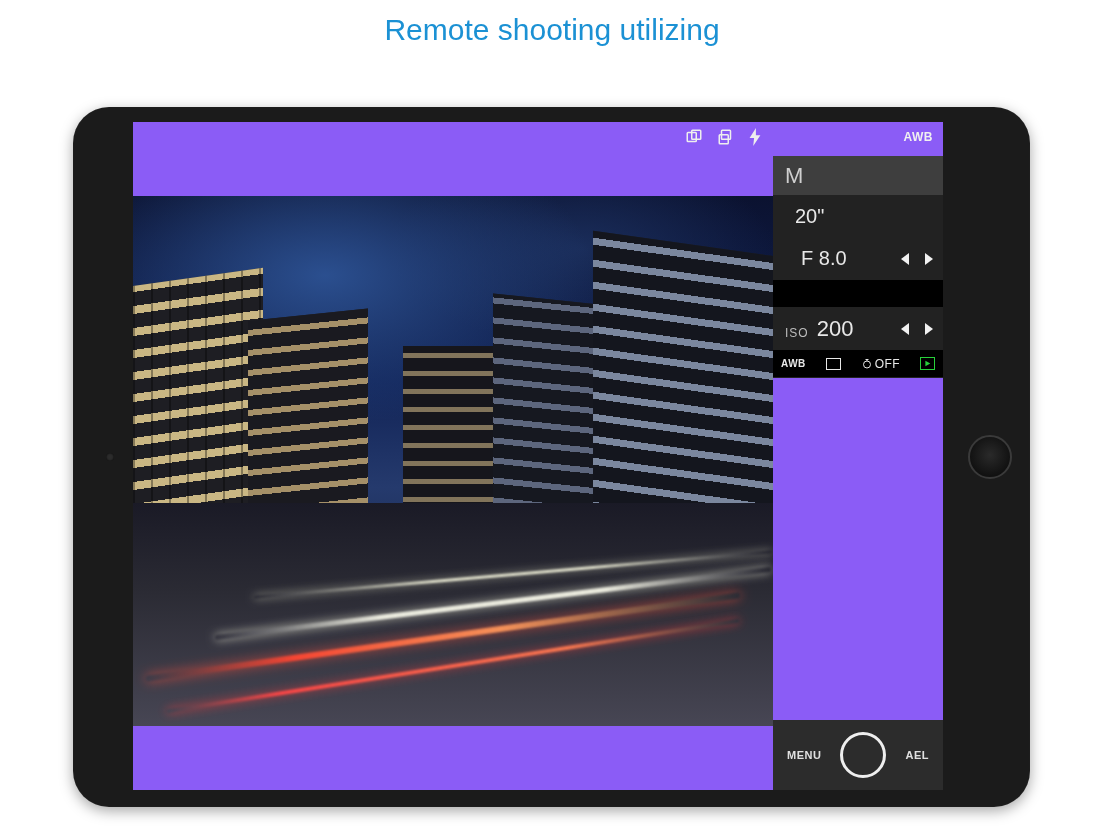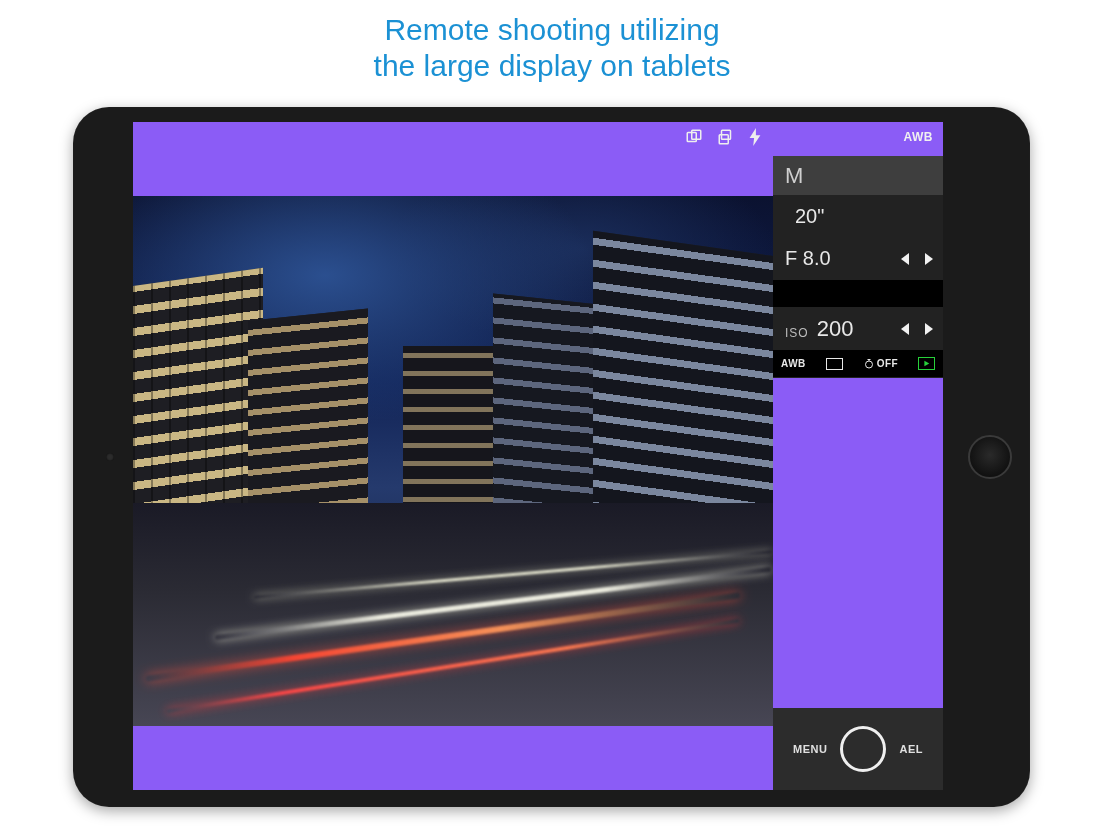--- a/index.html
+++ b/index.html
@@ -83,48 +83,47 @@
   .t-white1 { left:80px; bottom:120px; width:560px; height:5px; transform: rotate(-7deg);
     background: linear-gradient(90deg, rgba(255,255,240,0), rgba(255,255,240,.9) 30%, rgba(255,255,240,.9) 70%, rgba(255,255,240,0)); box-shadow:0 0 10px rgba(255,255,230,.7);}
   .t-white2 { left:120px; bottom:150px; width:520px; height:3px; transform: rotate(-5deg);
     background: linear-gradient(90deg, rgba(255,255,240,0), rgba(255,255,230,.85) 35%, rgba(255,255,230,.85) 65%, rgba(255,255,240,0)); box-shadow:0 0 8px rgba(255,255,220,.6);}
 
   
   .panel { position:absolute; right:0; top:34px; bottom:70px; width:170px; color:#e8e8e8; font-weight:300; }
   .panel-row { position:relative; border-bottom:1px solid #222; }
   .row-mode { height:40px; background:#3e3e3e; display:flex; align-items:center; padding:0 12px; font-size:22px; font-weight:400; color:#cfcfcf;}
   .row-val  { height:42px; background:#222; display:flex; align-items:center; padding:0 12px 0 22px; font-size:20px; }
-  .row-val.fstop { justify-content:flex-start; padding-left:12px;text-align:center; }
+  .row-val.fstop { justify-content:flex-start; padding-left:28px;text-align:center; }
   .row-gap  { height:28px; background:#000; }
   .row-iso  { height:42px; background:#222; display:flex; align-items:center; padding:0 12px; }
   .iso-label { font-size:12px; letter-spacing:1px; color:#bdbdbd; margin-right:8px; position:relative; top:4px;}
   .iso-val { font-size:22px; }
   .arrows { position:absolute; right:10px; top:50%; transform:translateY(-50%); display:flex; gap:12px; }
   .arrows svg { width:10px; height:12px; display:block; fill:#f2f2f2; cursor:pointer; }
   .row-icons { height:28px; background:#000; display:flex; align-items:center; gap:20px; padding:0 8px; font-size:10px; color:#e8e8e8; }
   .awb-chip { font-size:10px; font-weight:600; letter-spacing:.5px; }
   .aspect-box { width:18px; height:12px; border:1.5px solid #e8e8e8; }
   .timer-off { display:flex; align-items:center; gap:2px; }
-  .timer-off .offtxt { font-size:10px; letter-spacing:.5px;font-weight:bold; }
+  .timer-off .offtxt { font-size:12px; letter-spacing:.5px; }
   .play { width:18px; height:13px; border:1.5px solid #27d13a; display:flex; align-items:center; justify-content:center; }
   .play svg { width:7px; height:7px; fill:#27d13a; }
 
   
-  .bottombar { position:absolute; left:640px; right:0; bottom:0; height:82px; background:#2c2c2c; display:flex; align-items:center; justify-content:space-between; padding:0 20px; }
+  .bottombar { position:absolute; left:640px; right:0; bottom:0; height:70px; background:#2c2c2c; display:flex; align-items:center; justify-content:space-between; padding:0 14px; }
   .menu-label, .ael-label { font-size:11px; color:#e0e0e0; letter-spacing:.5px; font-weight:600; }
   .shutter { width:46px; height:46px; border:3px solid #efefef; border-radius:50%; background:#2c2c2c; }
 
 </style>
 </head>
 <body>
 
 <div class="page">
   <div class="headline">
     <span>Remote shooting utilizing</span><br>
-    <span>the large display on tablets</span>
   </div>
 
   <div class="tablet">
     <div class="camera-dot"></div>
     <div class="home-button"></div>
 
     <div class="screen">
 
       <div class="topbar">
         <div class="icons">

